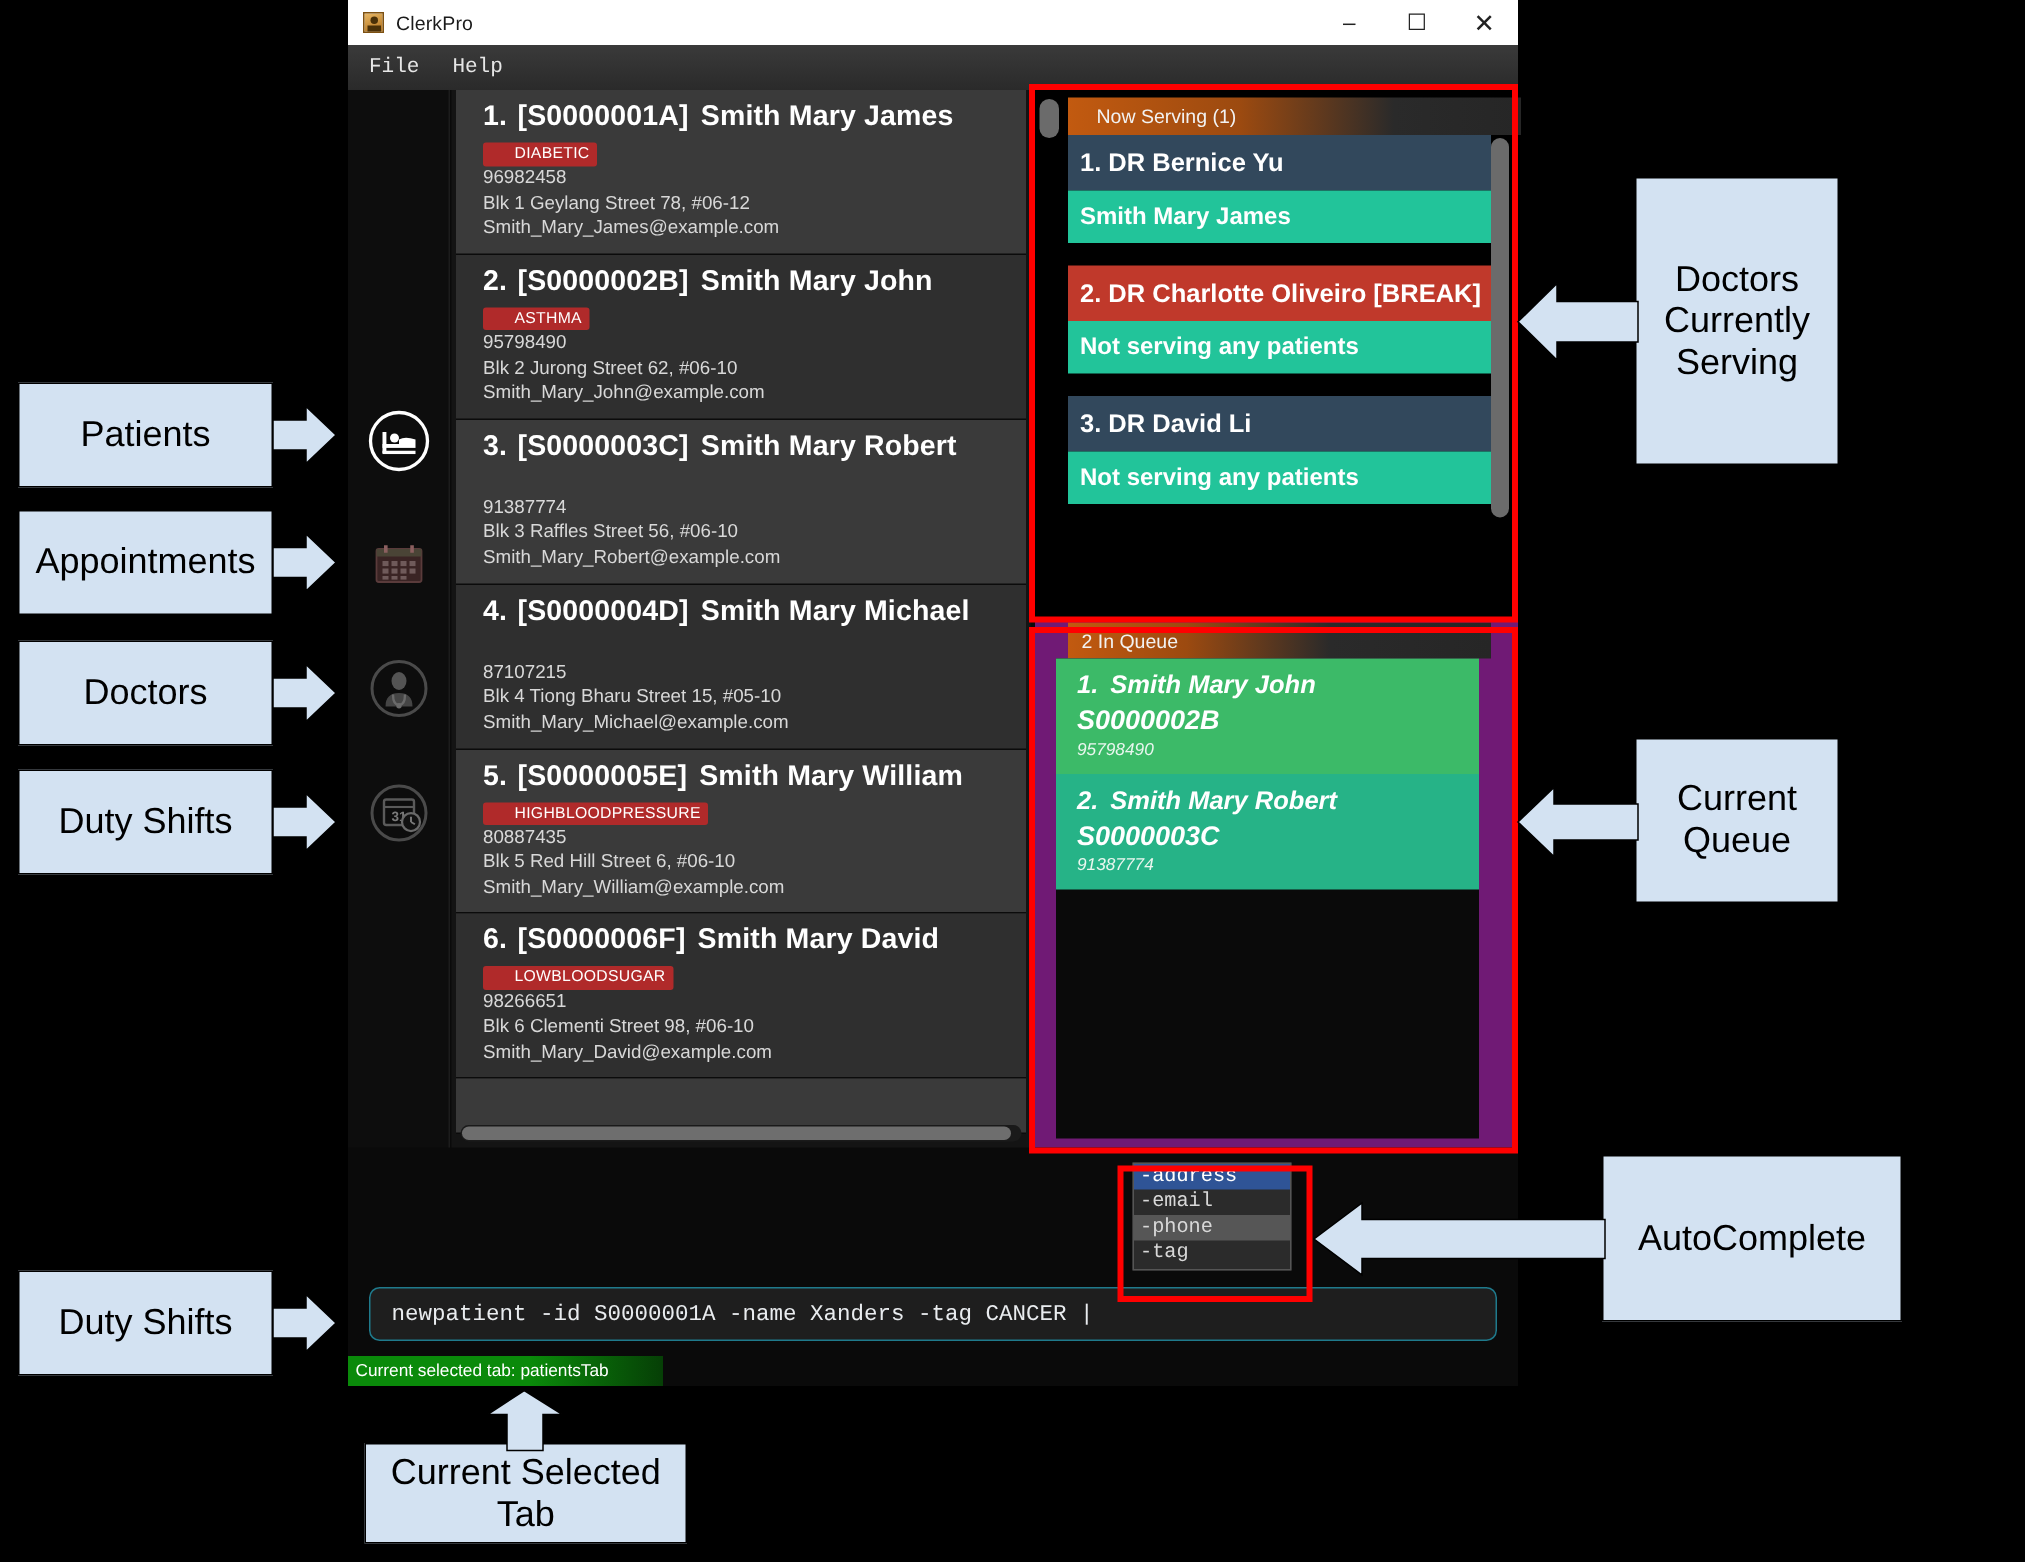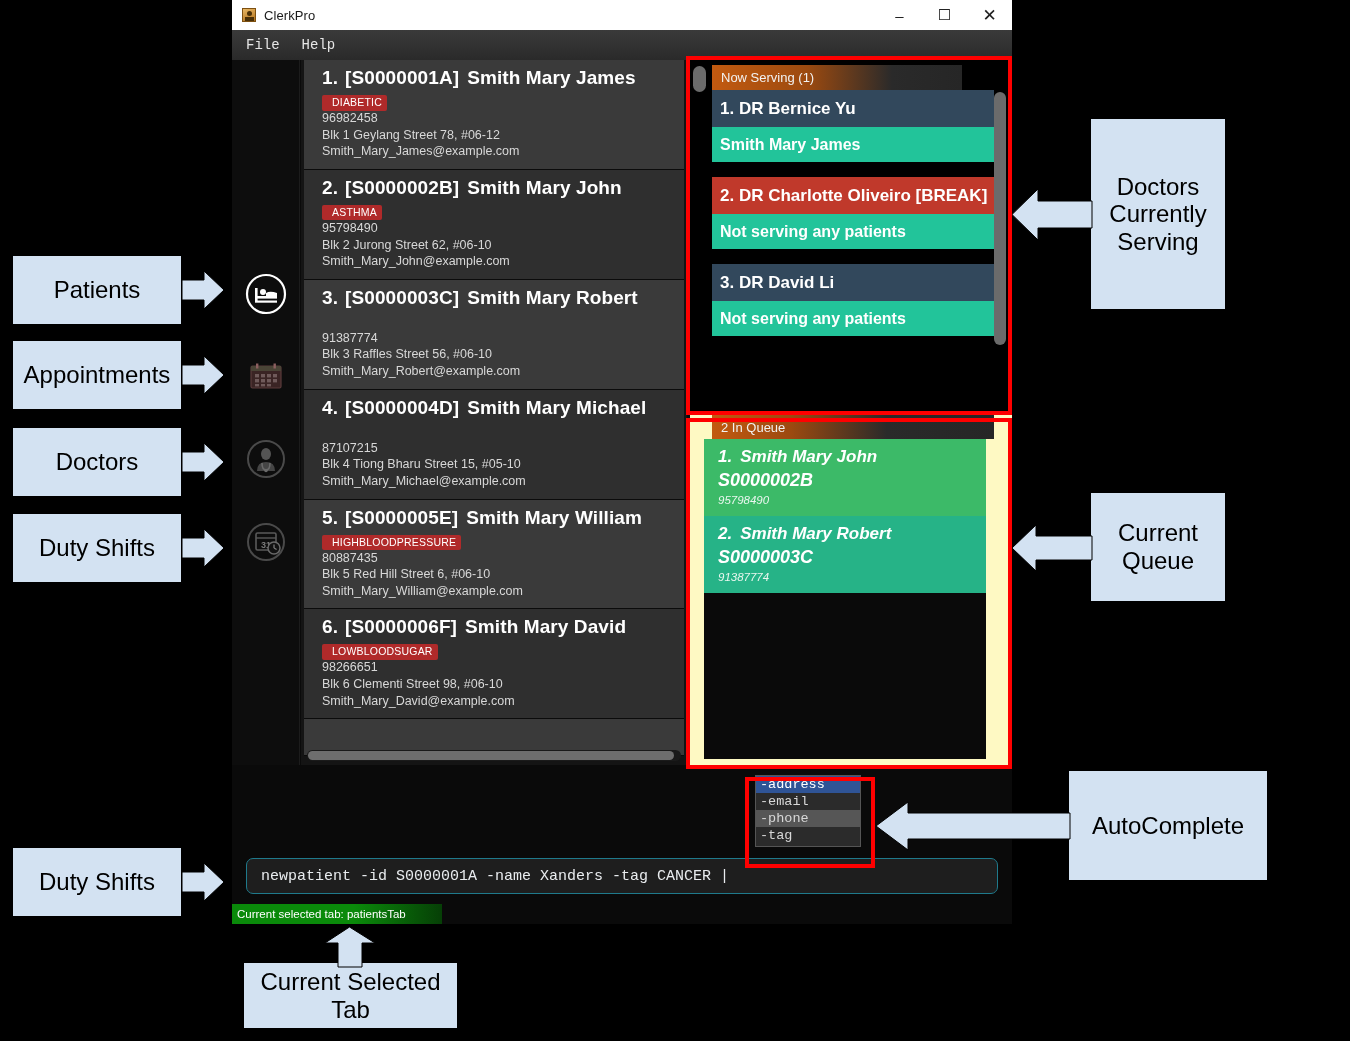--- a/index.html
+++ b/index.html
@@ -82,21 +82,21 @@
   .pcard.even { background: #2f2f2f; }
   .pcard-title {
     font-size: 19px; font-weight: bold; color: #ffffff; white-space: nowrap;
     letter-spacing: .1px; margin-bottom: 3px;
   }
   .pcard-title .idx { margin-right: 7px; }
   .pcard-title .pid { margin-right: 8px; }
   .tagrow { height: 17px; margin: 2px 0 1px 0; }
   .tag {
     display: inline-block; background: #b02a2a; color: #fff;
-    font-size: 10.5px; padding: 2px 5px 2px 10px; line-height: 1.1;
+    font-size: 10.5px; padding: 2px 5px 2px 21px; line-height: 1.1;
     letter-spacing: .2px; border-radius: 2px;
   }
   .pline { font-size: 12.5px; color: #d8d8d8; line-height: 1.33; white-space: nowrap; }
 
   .hscroll {
     position: absolute; left: 6px; bottom: 4px; width: 374px; height: 11px;
     background: #1a1a1a; border-radius: 6px;
   }
   .hscroll-thumb {
     position: absolute; left: 1px; top: 1px; width: 366px; height: 9px;
@@ -110,23 +110,23 @@
   }
   .serving-vscroll-left {
     position: absolute; left: 3px; top: 3px; width: 13px; height: 698px;
     background: transparent;
   }
   .serving-vscroll-left .knob {
     position: absolute; left: 0; top: 3px; width: 13px; height: 26px;
     background: #6b6b6b; border-radius: 7px;
   }
   .panel-head {
-    position: absolute; left: 22px; top: 5px; width: 250px; height: 25px;
+    position: absolute; left: 22px; top: 5px; width: 302px; height: 25px;
     background: linear-gradient(90deg,#c25a10 0%, #9c4a10 38%, #2a2a2a 72%, #262626 100%);
-    display: flex; align-items: center; padding-left: 9px;
+    display: flex; align-items: center; padding-left: 19px;
   }
   .panel-head span { font-size: 13px; color: #f2f2f2; }
   .serving-list { position: absolute; left: 22px; top: 30px; width: 282px; height: 318px; }
   .doc-block { margin-bottom: 15px; }
   .doc-name {
     height: 37px; display: flex; align-items: center; padding-left: 8px;
     font-size: 17px; font-weight: bold; color: #ffffff; white-space: nowrap;
   }
   .doc-name.normal { background: #32485c; }
   .doc-name.break  { background: #c0392b; }
@@ -139,21 +139,21 @@
     position: absolute; right: 6px; top: 32px; width: 12px; height: 290px;
   }
   .serving-vscroll-right .knob {
     position: absolute; left: 0; top: 0; width: 12px; height: 253px;
     background: #6b6b6b; border-radius: 6px;
   }
 
   
   .queue-panel {
     position: absolute; left: 458px; top: 353px; width: 322px; height: 352px;
-    background: #fef9c3;
+    background: #701a75;
   }
   .queue-head {
     position: absolute; left: 22px; top: 2px; width: 282px; height: 24px;
     background: linear-gradient(90deg,#c25a10 0%, #9c4a10 28%, #2a2a2a 62%, #262626 100%);
     display: flex; align-items: center; padding-left: 9px;
   }
   .queue-head span { font-size: 13px; color: #f2f2f2; }
   .queue-list { position: absolute; left: 14px; top: 26px; width: 282px; height: 320px; background:#0a0a0a;font-style:italic; }
   .qcard { padding: 8px 0 10px 14px; }
   .qcard.c1 { background: #3cba68; }

